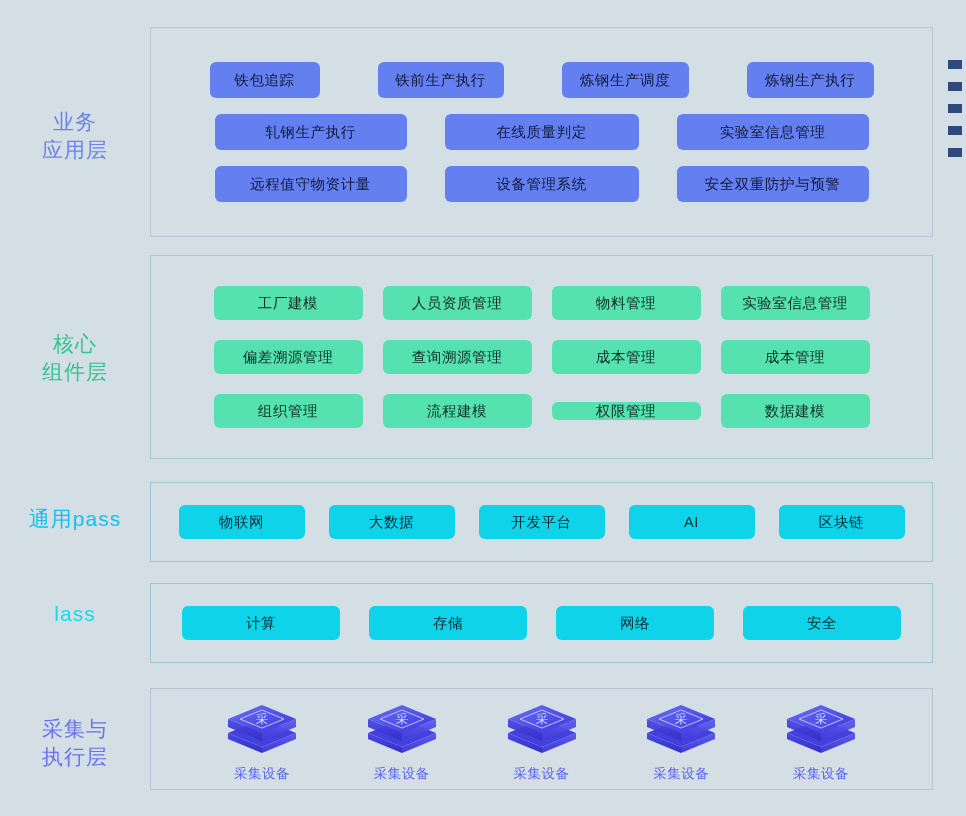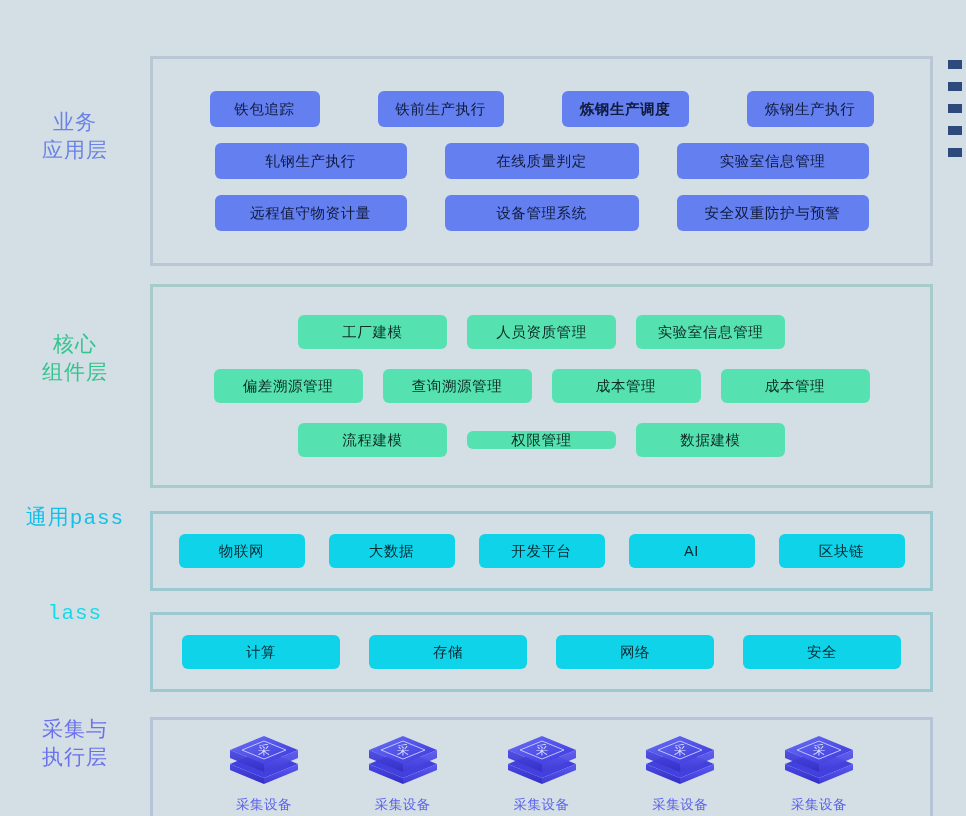--- a/index.html
+++ b/index.html
@@ -29,30 +29,28 @@
     text-align: center;
     font-size: 21px;
     line-height: 1.32;
     letter-spacing: 1px;
     font-weight: 400;
     user-select: none;
     white-space: pre-line;
   }
   .layer-label.small {
     font-size: 21px;
-    font-family: Liberation Mono, monospace;
   }
 
   
   .panel {
     position: absolute;
     box-sizing: border-box;
-    border: 3px solid #f97316;
+    border: 1px solid #f97316;
     background: transparent;
-    margin-top: 29px;
   }
   .panel.biz    { border-color: #b9c6d4; }
   .panel.core   { border-color: #a7ccc7; }
   .panel.paas   { border-color: #9cc8cf; }
   .panel.iaas   { border-color: #9cc8cf; }
   .panel.device { border-color: #b7c3d6; }
 
   .panel-inner {
     position: absolute;
     inset: 0;
@@ -135,21 +133,21 @@
 
   <div class="layer-label" style="left:0px; top:108px; color:#6b82e6;">业务
 应用层</div>
 
   <div class="panel biz" style="left:150px; top:27px; width:783px; height:210px;">
     <div class="panel-inner" style="gap:16px; padding:22px 0;">
 
       <div class="chip-row" style="gap:58px;">
         <div class="chip blue" style="width:110px;height:36px;">铁包追踪</div>
         <div class="chip blue" style="width:126px;height:36px;">铁前生产执行</div>
-        <div class="chip blue" style="width:127px;height:36px;font-weight:bold;">炼钢生产调度</div>
+        <div class="chip blue" style="width:127px;height:36px;">炼钢生产调度</div>
         <div class="chip blue" style="width:127px;height:36px;">炼钢生产执行</div>
       </div>
 
       <div class="chip-row" style="gap:38px;">
         <div class="chip blue" style="width:192px;height:36px;">轧钢生产执行</div>
         <div class="chip blue" style="width:194px;height:36px;">在线质量判定</div>
         <div class="chip blue" style="width:192px;height:36px;">实验室信息管理</div>
       </div>
 
       <div class="chip-row" style="gap:38px;">
@@ -171,31 +169,33 @@
 
   <div class="layer-label" style="left:0px; top:330px; color:#31c48d;">核心
 组件层</div>
 
   <div class="panel core" style="left:150px; top:255px; width:783px; height:204px;">
     <div class="panel-inner" style="gap:20px; padding:22px 0;">
 
       <div class="chip-row" style="gap:20px;font-family:Liberation Mono, monospace;">
         <div class="chip green" style="width:149px;height:34px;">工厂建模</div>
         <div class="chip green" style="width:149px;height:34px;">人员资质管理</div>
+        <div class="chip green" style="width:149px;height:34px;">物料管理</div>
         <div class="chip green" style="width:149px;height:34px;">实验室信息管理</div>
       </div>
 
       <div class="chip-row" style="gap:20px;">
         <div class="chip green" style="width:149px;height:34px;">偏差溯源管理</div>
         <div class="chip green" style="width:149px;height:34px;">查询溯源管理</div>
         <div class="chip green" style="width:149px;height:34px;">成本管理</div>
         <div class="chip green" style="width:149px;height:34px;">成本管理</div>
       </div>
 
       <div class="chip-row" style="gap:20px;">
+        <div class="chip green" style="width:149px;height:34px;">组织管理</div>
         <div class="chip green" style="width:149px;height:34px;">流程建模</div>
         <div class="chip green" style="width:149px;height:18px;">权限管理</div>
         <div class="chip green" style="width:149px;height:34px;">数据建模</div>
       </div>
 
     </div>
   </div>
 
   <div class="layer-label small" style="left:0px; top:505px; color:#16bfe8;">通用pass</div>
 

